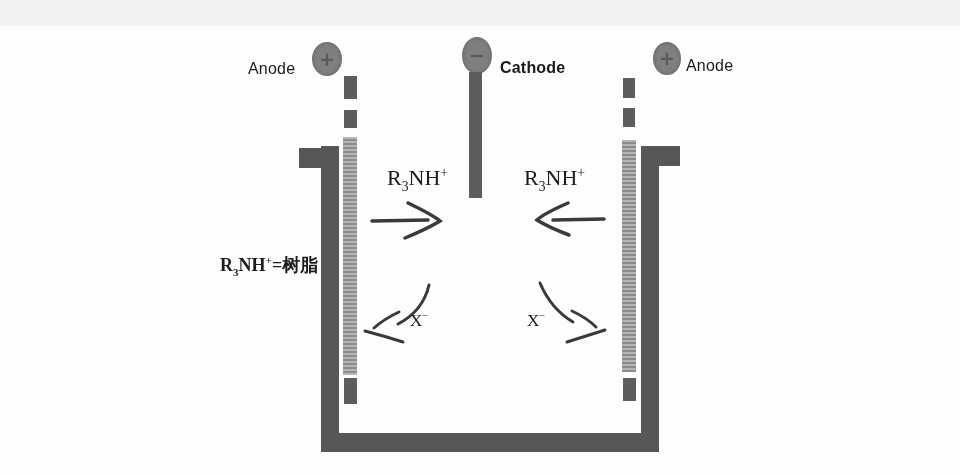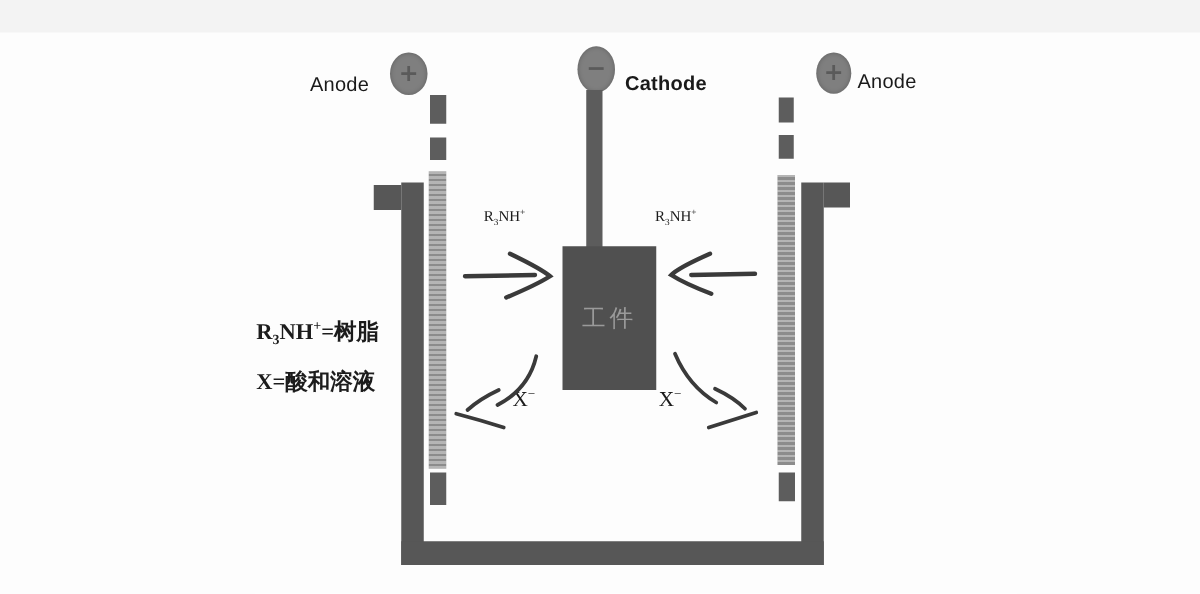--- a/index.html
+++ b/index.html
@@ -17,21 +17,21 @@
   .terminal .sign{
     font-size:19px;line-height:1;font-weight:bold;
     font-family:"DejaVu Sans",sans-serif;opacity:0.75;
   }
   .bar{}
   .electrode-bar{
     background-image:repeating-linear-gradient(
       180deg, rgba(255,255,255,0.25) 0 2px, rgba(0,0,0,0.10) 2px 4px);
   }
   .formula{
-    font-family:"Liberation Serif",serif;font-size:12px;white-space:nowrap;
+    font-family:"Liberation Serif",serif;font-size:22px;white-space:nowrap;
     color:#1b1b1b;
   }
   .formula sub{font-size:0.62em;}
   .formula sup{font-size:0.62em;}
   .legend-line{
     font-family:"Liberation Serif",serif;font-weight:bold;font-size:18px;
     white-space:nowrap;color:#1c1c1c;
   }
   .legend-line sub,.legend-line sup{font-size:0.62em;}
   .workpiece{
@@ -67,36 +67,32 @@
   </div>
   <div class="abs bar" style="left: 623px; top: 78px; width: 12px; height: 20px; background-color: rgb(93, 93, 93);"></div>
   <div class="abs bar" style="left: 623px; top: 108px; width: 12px; height: 19px; background-color: rgb(93, 93, 93);"></div>
   <div class="abs bar electrode-bar" style="left: 622px; top: 140px; width: 14px; height: 232px; background-color: rgb(156, 156, 156);"></div>
   <div class="abs bar" style="left: 623px; top: 378px; width: 13px; height: 23px; background-color: rgb(93, 93, 93);"></div>
 
   <div class="abs terminal" style="left: 462px; top: 37px; width: 30px; height: 37px; background-color: rgb(127, 127, 127);">
     <span class="sign" style="color: rgb(78, 78, 78);">−</span>
   </div>
   <div class="abs bar" style="left: 469px; top: 72px; width: 13px; height: 126px; background-color: rgb(92, 92, 92);"></div>
-  <div class="abs workpiece" style="left: 450px; top: 197px; width: 75px; height: 115px; background-color: rgb(80, 80, 80);">
-    <span style="color: rgb(154, 154, 154);">工件</span>
-  </div>
 
   <div class="abs plain-label" style="left:248px;top:60px;">Anode</div>
   <div class="abs plain-label" style="left:500px;top:59px;font-weight:bold;">Cathode</div>
   <div class="abs plain-label" style="left:686px;top:57px;">Anode</div>
 
   <div class="abs formula" style="left:387px;top:165px;"><span>R</span><sub>3</sub><span>NH</span><sup>+</sup></div>
   <div class="abs formula" style="left:524px;top:165px;"><span>R</span><sub>3</sub><span>NH</span><sup>+</sup></div>
 
   <div class="abs formula" style="left:410px;top:310px;font-size:17px;"><span>X</span><sup>−</sup></div>
   <div class="abs formula" style="left:527px;top:310px;font-size:17px;"><span>X</span><sup>−</sup></div>
 
-  <div class="abs legend-line" style="left:205px;top:253px;"><span>R</span><sub>3</sub><span>NH</span><sup>+</sup><span>=树脂</span></div>
-  <div class="abs legend-line" style="left:205px;top:293px;">X=酸和溶液</div>
+  <div class="abs legend-line" style="left:220px;top:253px;"><span>R</span><sub>3</sub><span>NH</span><sup>+</sup><span>=树脂</span></div>
 
   <svg class="overlay" viewBox="0 0 960 475">
 
     <path d="M372,221 L428,220" stroke-width="3.5" style="stroke: rgb(58, 58, 58);"></path>
     <path d="M408,203 Q433,215 440,221 Q429,228 405,238" stroke-width="3.5" style="stroke: rgb(58, 58, 58);"></path>
 
     <path d="M604,219 L553,220" stroke-width="3.5" style="stroke: rgb(58, 58, 58);"></path>
     <path d="M568,203 Q543,214 537,220 Q548,227 569,235" stroke-width="3.5" style="stroke: rgb(58, 58, 58);"></path>
 
     <path d="M429,285 Q423,311 398,324" stroke-width="3" style="stroke: rgb(58, 58, 58);"></path>

